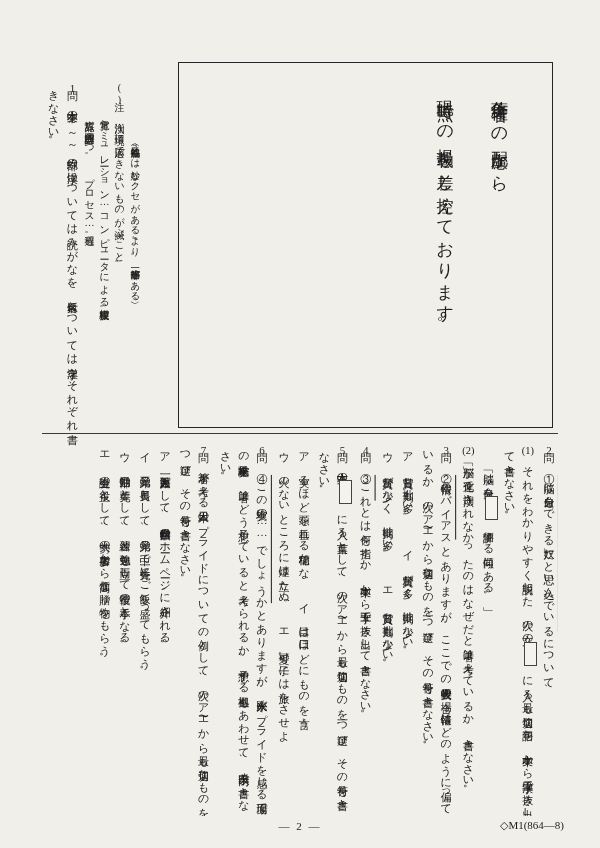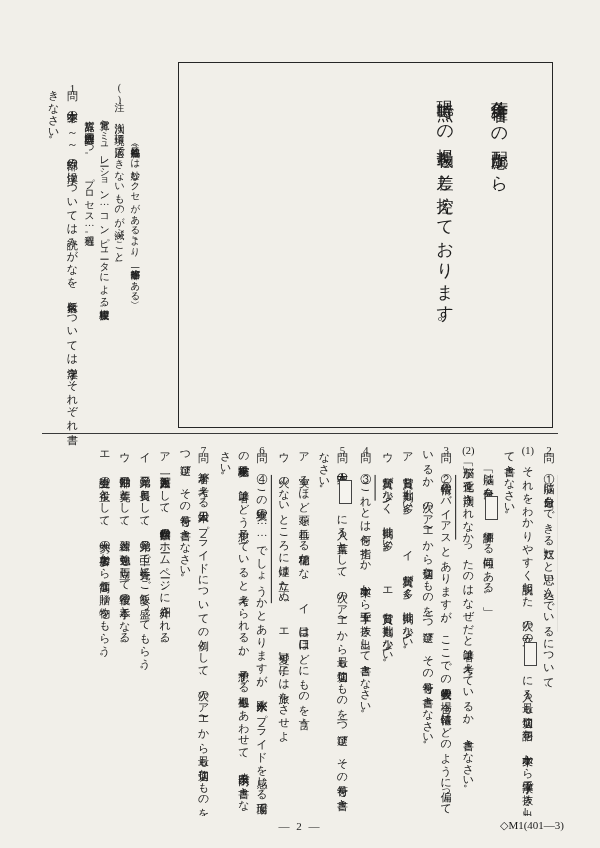--- a/index.html
+++ b/index.html
@@ -130,15 +130,15 @@
       <div class="stem"><span class="qnum">問7</span><span>筆者が考える日本人のプライドについての例として、次のア〜エから最も適切なものを一つ選び、その符号を書きなさい。</span></div>
       <div class="opt">ア　来館一万人目として、自然科学館のホームページに紹介される。</div>
       <div class="opt">イ　三兄弟の長男として、兄弟の中で一番先にご飯を盛ってもらう。</div>
       <div class="opt">ウ　部活動の先輩として、練習と勉強を両立して後輩の手本となる。</div>
       <div class="opt">エ　誕生会の主役として、大勢の参加者から高価な贈り物をもらう。</div>
     </section>
 
   </div>
 
   <div class="footer-page">— 2 —</div>
-  <div class="footer-code">◇M1(401—3)</div>
+  <div class="footer-code">◇M1(864—8)</div>
 
 </div>
 
 </body></html>

